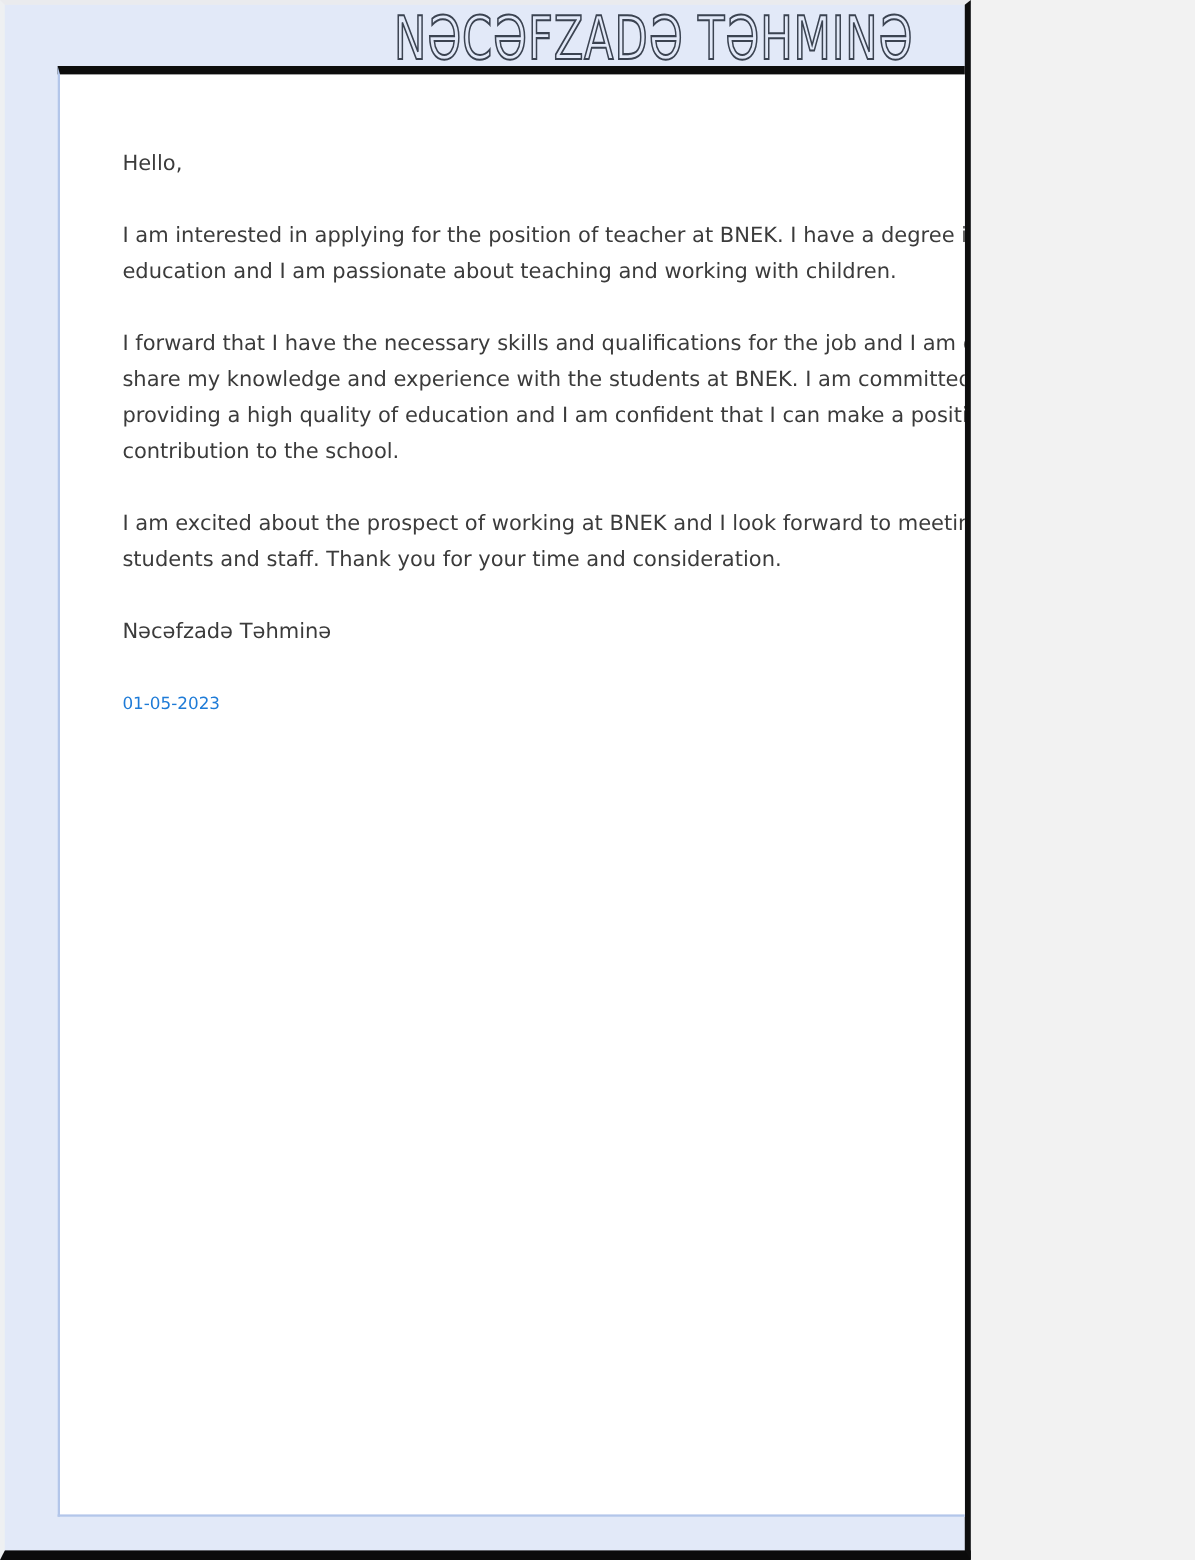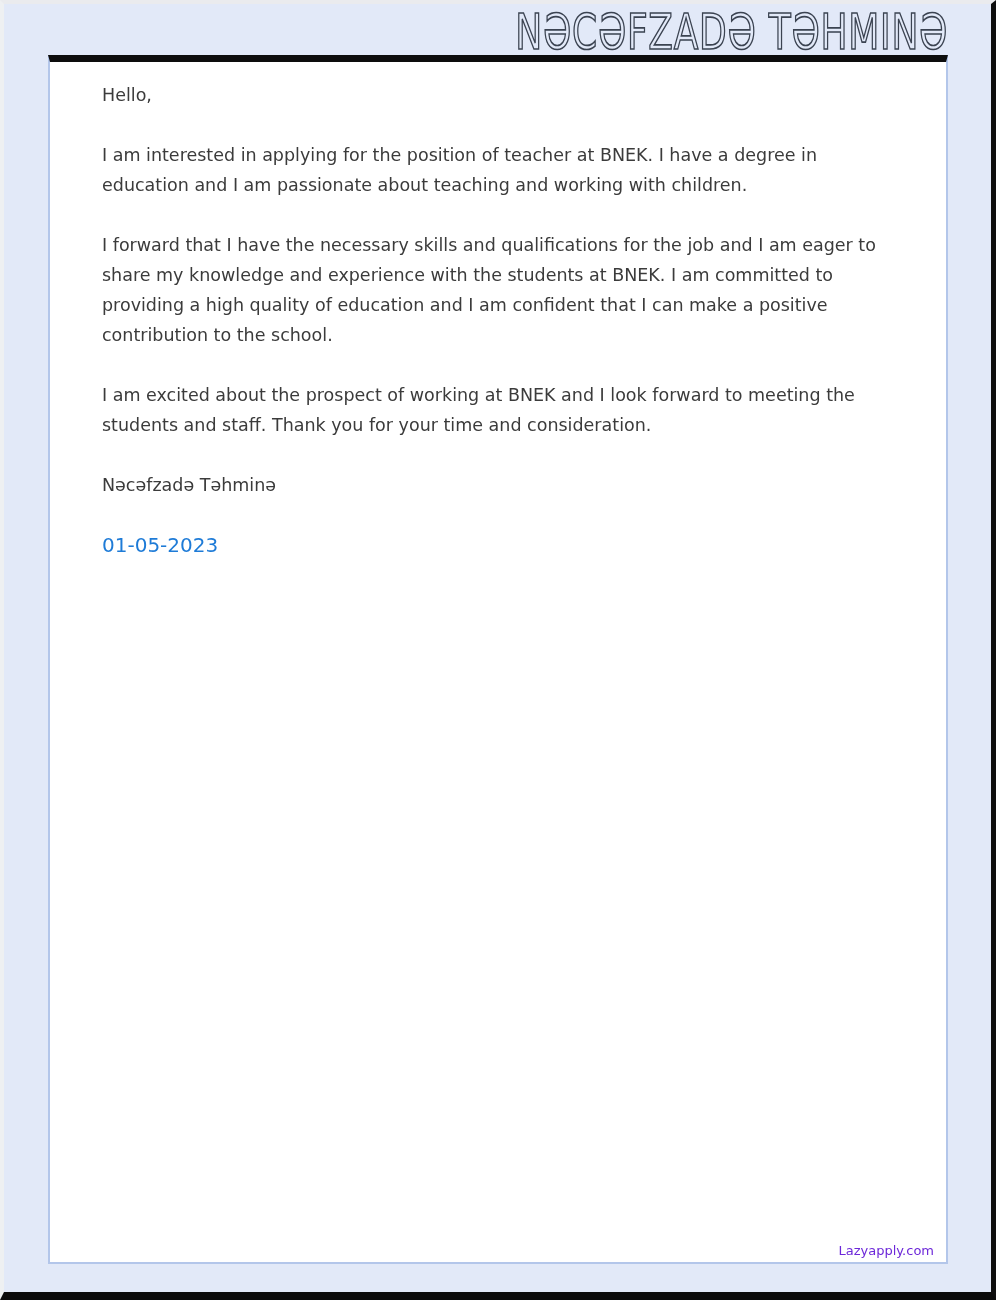--- a/index.html
+++ b/index.html
@@ -2,21 +2,21 @@
 <html><head>
 <meta charset="utf-8">
 <style>
   * { box-sizing: border-box; margin: 0; padding: 0; }
   html, body {
     font-family: "DejaVu Sans", "Liberation Sans", sans-serif;
     background: #f2f2f2;
   }
   
   .frame {
-    width: 996px;
+    width: 809px;
     height: 1300px;
     border-top: 4px solid #eaebee;
     border-left: 4px solid #eef0f2;
     border-right: 5px solid #0e0e0e;
     border-bottom: 8px solid #0b0b0b;
     background: #e2e9f8;
     position: relative;
     overflow: hidden;
   }
   
@@ -41,33 +41,33 @@
     position: absolute;
     top: 51px;
     left: 44px;
     width: 900px;
     height: 1209px;
     background: #ffffff;
     border-top: 7px solid #0d0d0d;
     border-left: 2px solid #b3c6ea;
     border-right: 2px solid #b3c6ea;
     border-bottom: 2px solid #b3c6ea;
-    padding: 18px 48px 0 52px;
+    padding: 60px 48px 0 52px;
   }
   .letter {
     color: #3b3b3b;
     font-size: 17.5px;
     line-height: 30px;
   }
   .letter p { margin-top: 30px; }
   .letter p.greeting { margin-top: 0; }
   .signature { margin-top: 30px; }
   .date {
     margin-top: 17px;
-    font-size: 20px;
+    font-size: 14px;
     color: #1e7bd7;
   }
   .watermark {
     position: absolute;
     right: 12px;
     bottom: 4px;
     font-size: 13px;
     color: #6d28d9;
   }
 </style>

